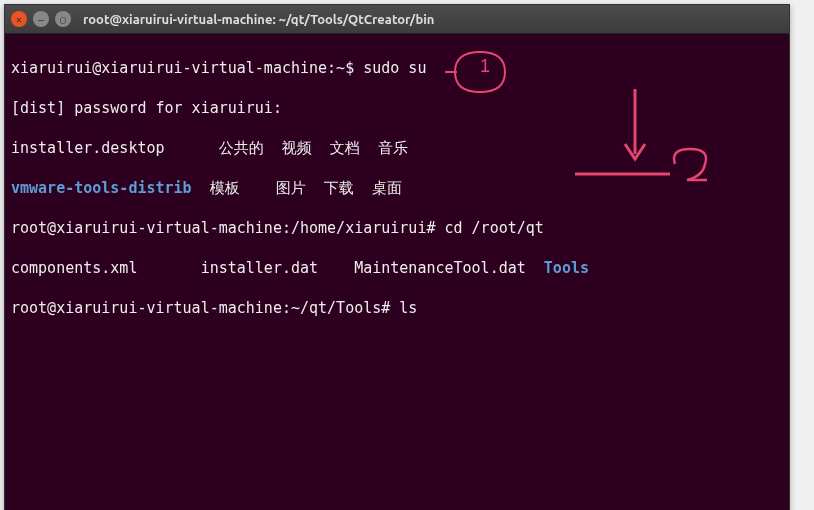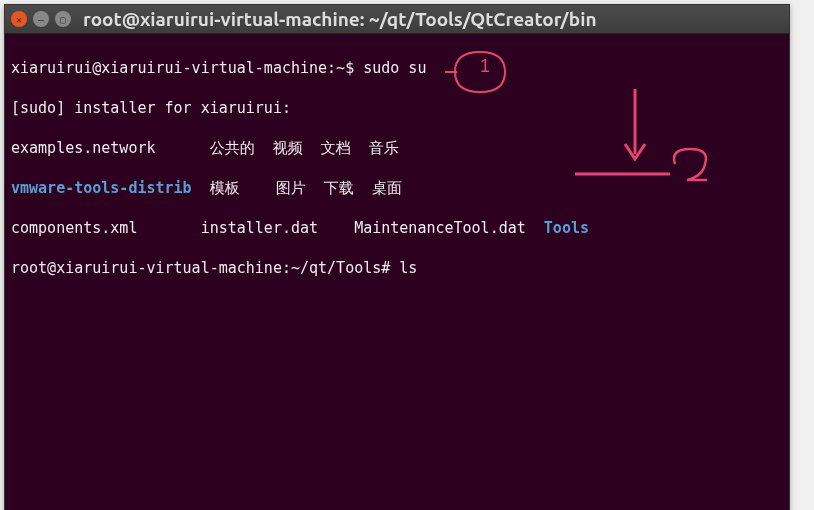--- a/index.html
+++ b/index.html
@@ -33,21 +33,21 @@
     align-items: center;
     justify-content: center;
     font-size: 10px;
     color: #333;
   }
   .tb-close { background: #e95420; }
   .tb-min   { background: #888; }
   .tb-max   { background: #888; }
   .tb-title {
     color: #ddd;
-    font-size: 19px;
+    font-size: 13px;
     font-weight: bold;
     margin-left: 6px;
     font-family: Ubuntu, sans-serif;
   }
   .terminal {
     background: #2c001e;
     color: #eee;
     font-size: 15px;
     line-height: 20px;
     padding: 4px 6px 10px 6px;
@@ -77,23 +77,24 @@
 <div class="window">
   <div class="titlebar">
     <div class="tb-btn tb-close">✕</div>
     <div class="tb-btn tb-min">–</div>
     <div class="tb-btn tb-max">▢</div>
     <div class="tb-title">root@xiaruirui-virtual-machine: ~/qt/Tools/QtCreator/bin</div>
   </div>
 
   <div class="terminal">
 <span class="ln"><span class="c-w">xiaruirui@xiaruirui-virtual-machine:~$ </span><span class="c-w">sudo su</span></span>
-<span class="ln"><span class="c-w">[sudo] installer for xiaruirui:</span></span>
-<span class="ln"><span class="c-w">examples.network      </span><span class="c-w">公共的  视频  文档  音乐</span></span>
+<span class="ln"><span class="c-w">[dist] password for xiaruirui:</span></span>
+<span class="ln"><span class="c-w">installer.desktop      </span><span class="c-w">公共的  视频  文档  音乐</span></span>
 <span class="ln"><span class="c-b">vmware-tools-distrib</span><span class="c-w">  模板    图片  下载  桌面</span></span>
+<span class="ln"><span class="c-w">root@xiaruirui-virtual-machine:/home/xiaruirui# </span><span class="c-w">cd /root/qt</span></span>
 <span class="ln"><span class="c-w">components.xml       </span><span class="c-w">installer.dat    </span><span class="c-w">MaintenanceTool.dat  </span><span class="c-b">Tools</span></span>
 <span class="ln"><span class="c-w">root@xiaruirui-virtual-machine:~/qt/Tools# </span><span class="c-w">ls</span></span>
 
 
 
 
 
 
 
 

